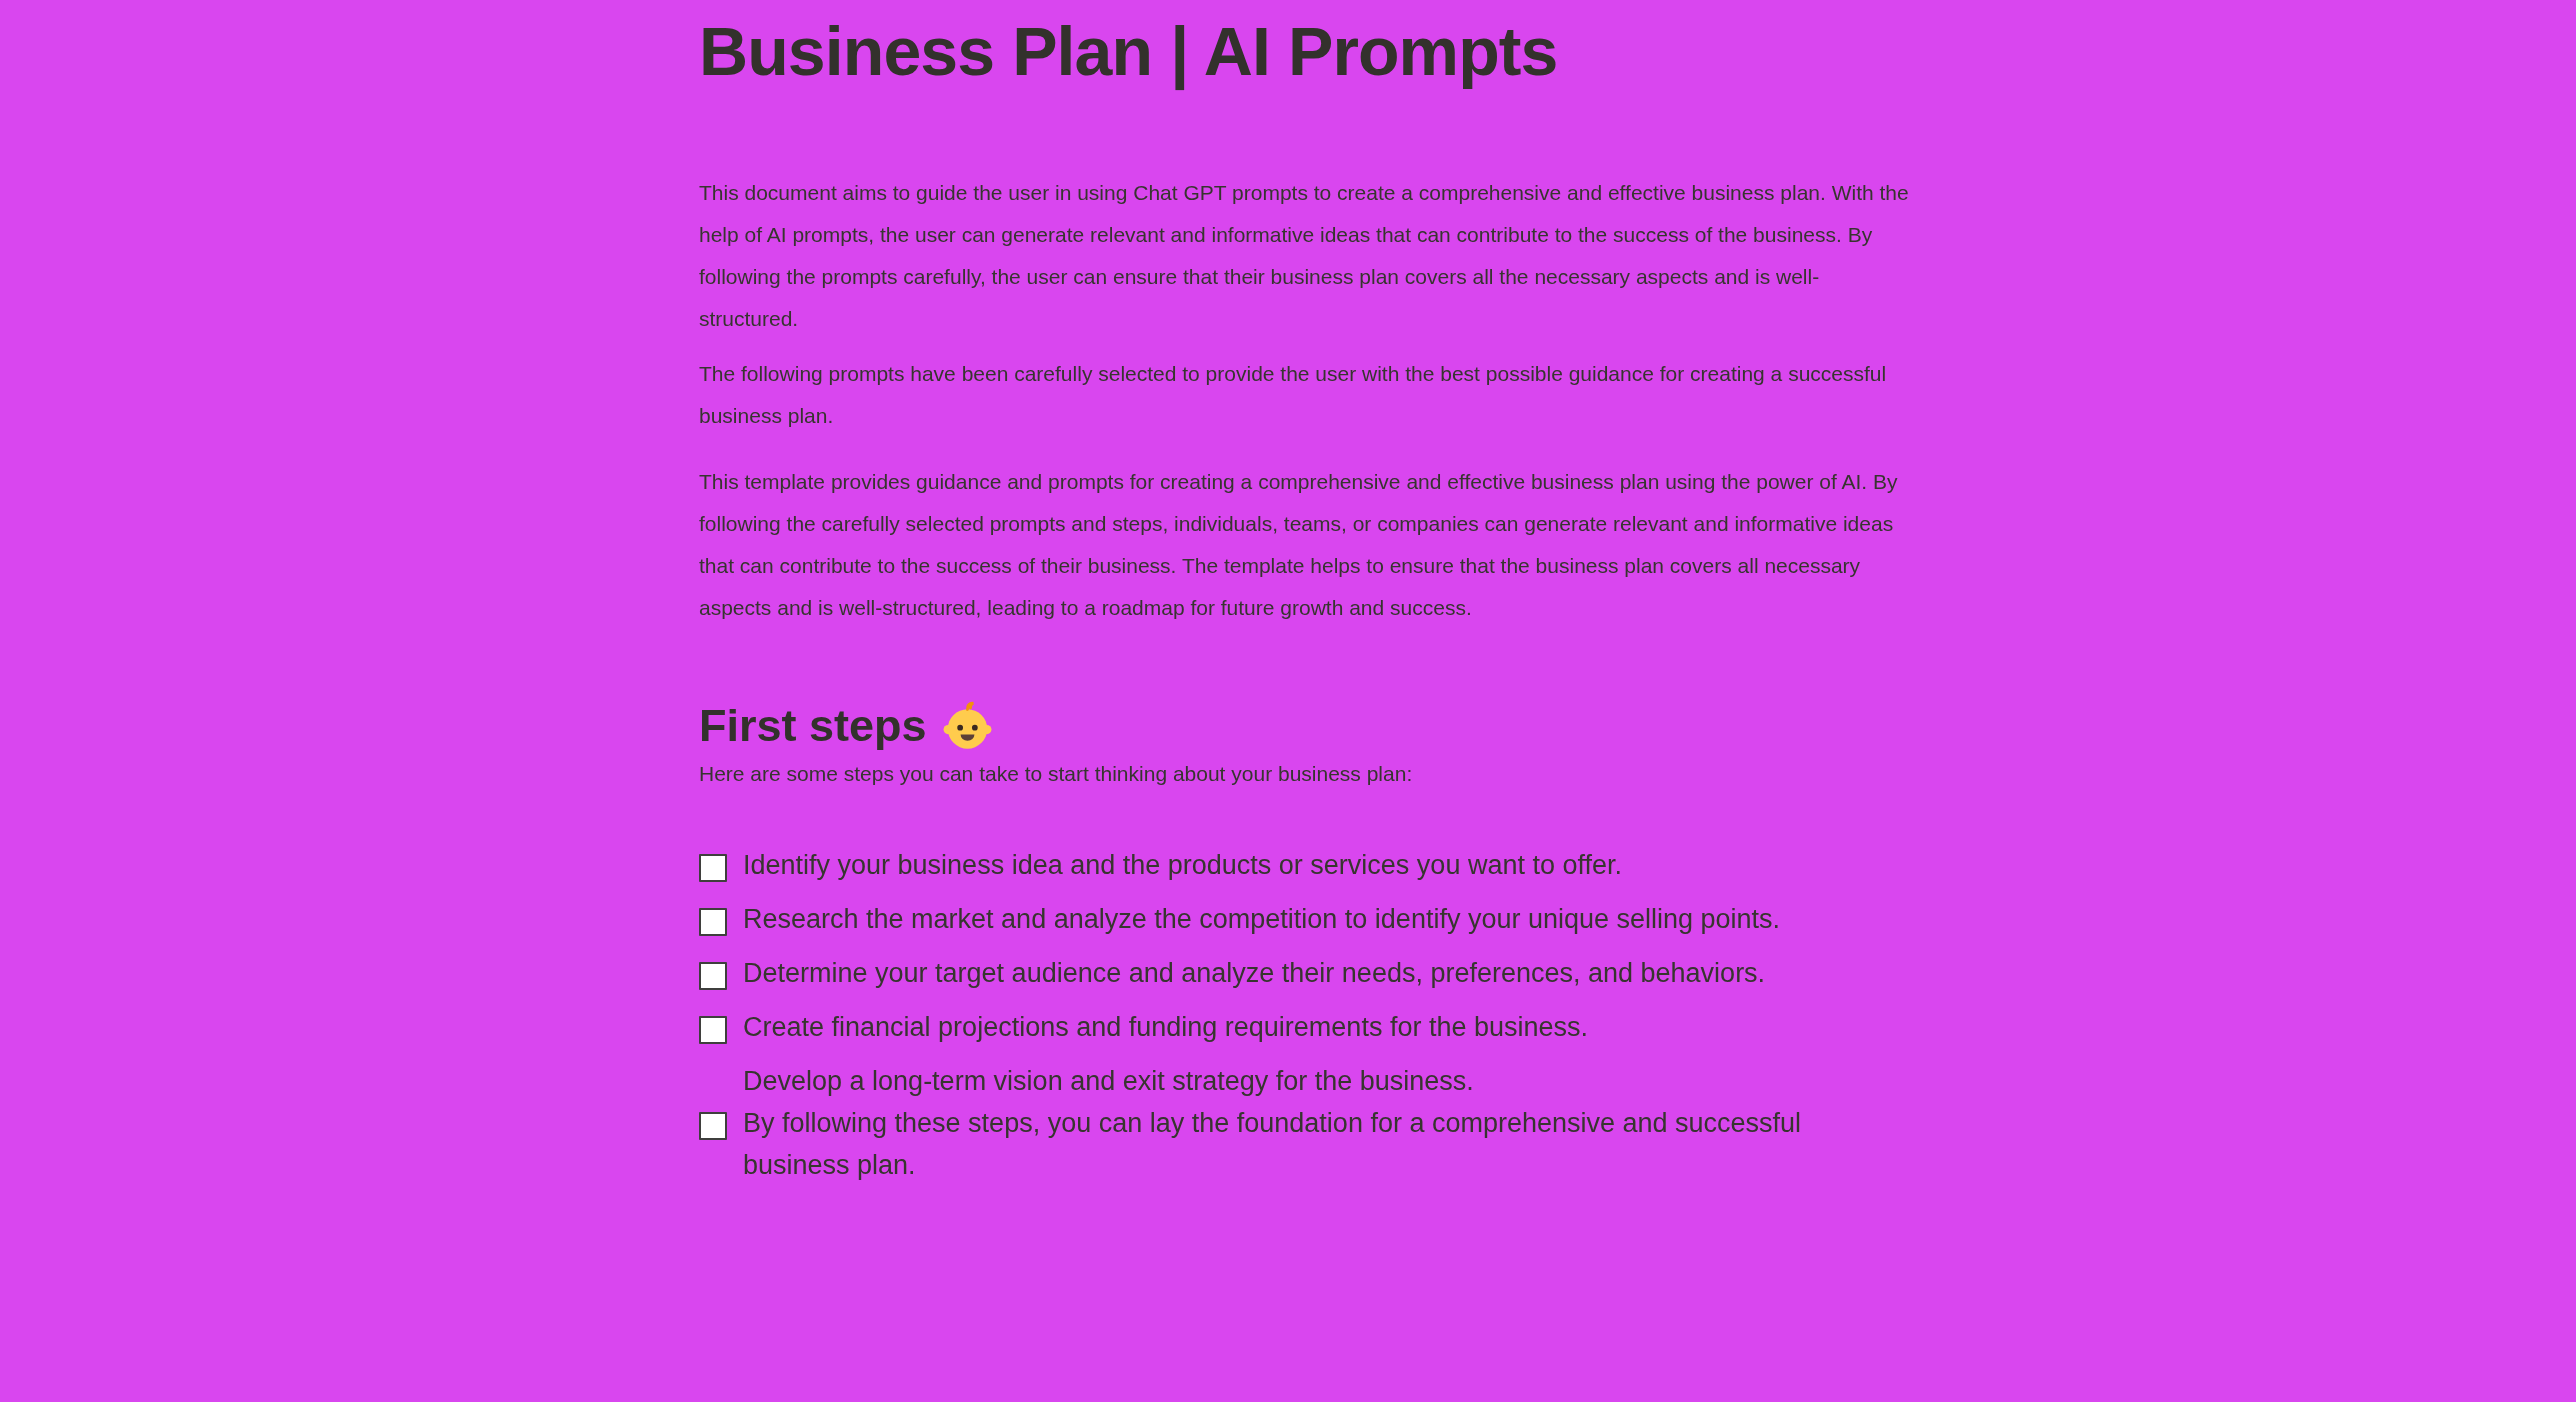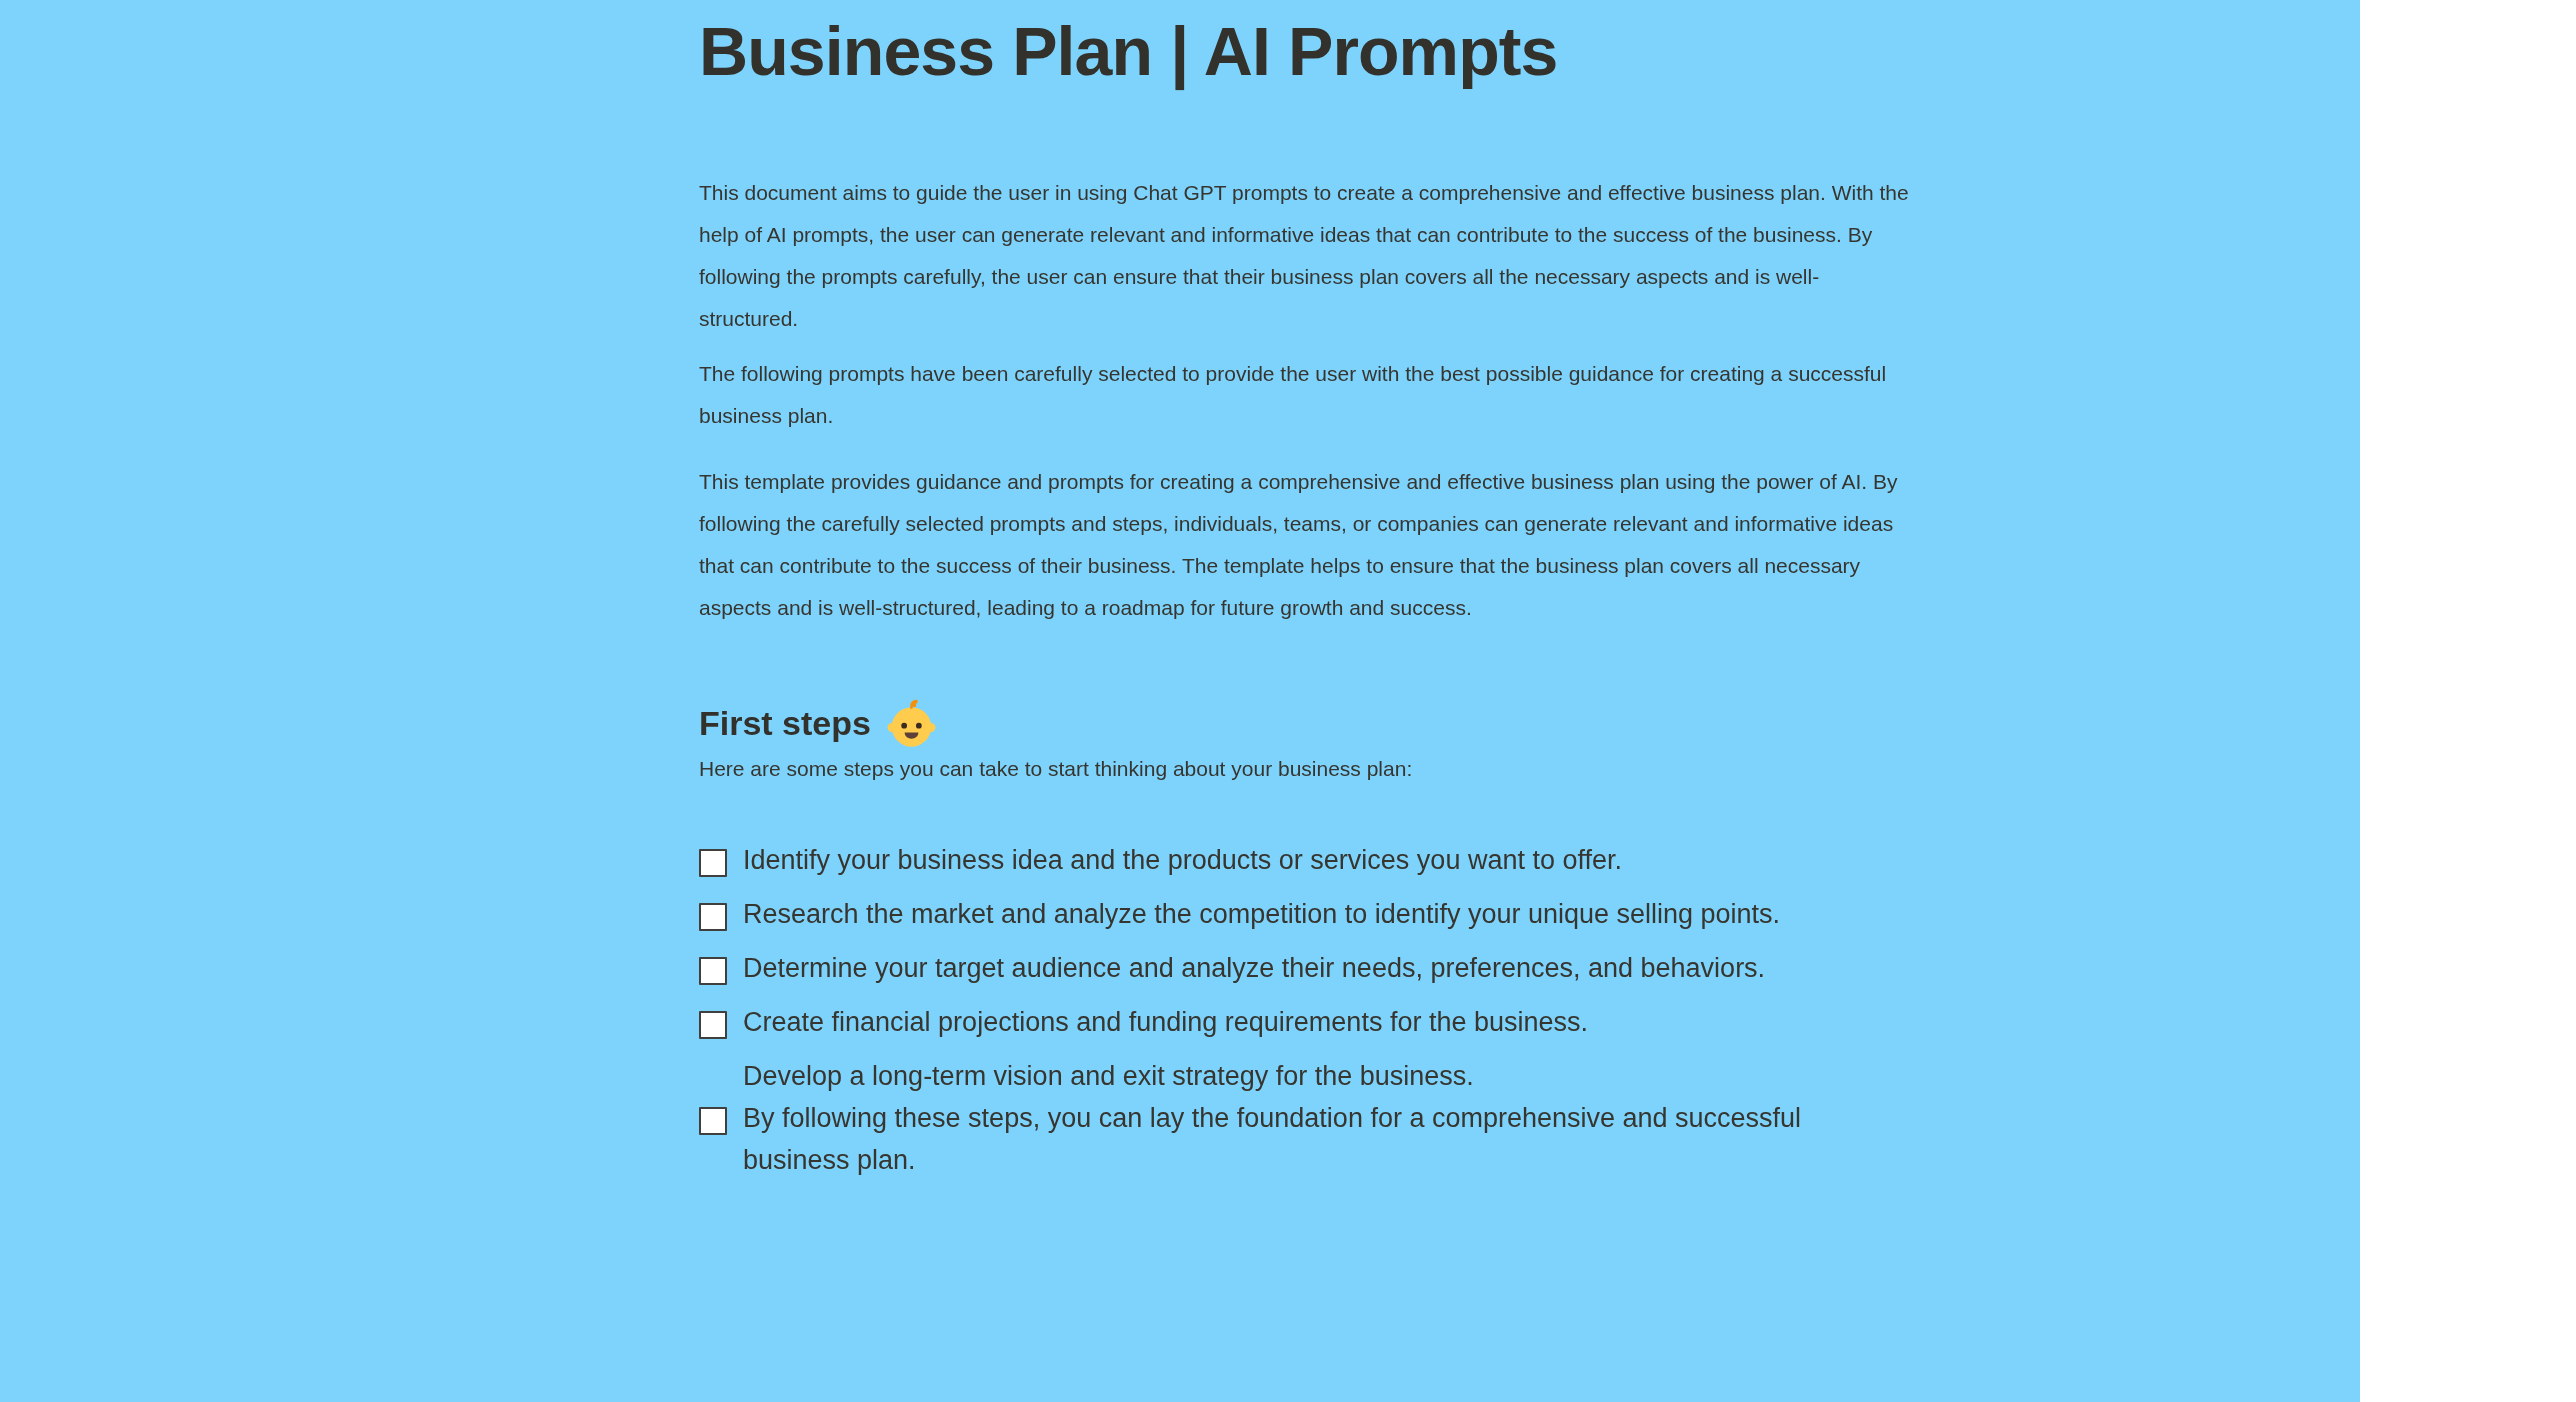--- a/index.html
+++ b/index.html
@@ -8,23 +8,23 @@
     width: 2576px;
     height: 1402px;
     position: relative;
     font-family: "Liberation Sans", "DejaVu Sans", sans-serif;
     color: #37352f;
     overflow: hidden;
   }
   .page {
     position: absolute;
     left: 0; top: 0;
-    width: 2360px;
+    width: 2576px;
     height: 1402px;
-    background: #7dd3fc;
+    background: #d946ef;
   }
   .content {
     position: absolute;
     left: 699px;
     top: 0;
     width: 1218px;
   }
   h1.doc-title {
     margin-top: 12px;
     font-size: 68px;
@@ -37,21 +37,21 @@
     font-size: 21px;
     line-height: 42px;
     font-weight: 400;
     color: #37352f;
   }
   .para-1 { margin-top: 82px; }
   .para-2 { margin-top: 12.8px; }
   .para-3 { margin-top: 24px; }
   h2.section-heading {
     margin-top: 70px;
-    font-size: 34px;
+    font-size: 45px;
     line-height: 1.2;
     font-weight: 700;
     color: #33312c;
     display: flex;
     align-items: center;
     gap: 16px;
   }
   .section-intro { margin-top: 0; }
   .todo-list {
     margin-top: 49px;

